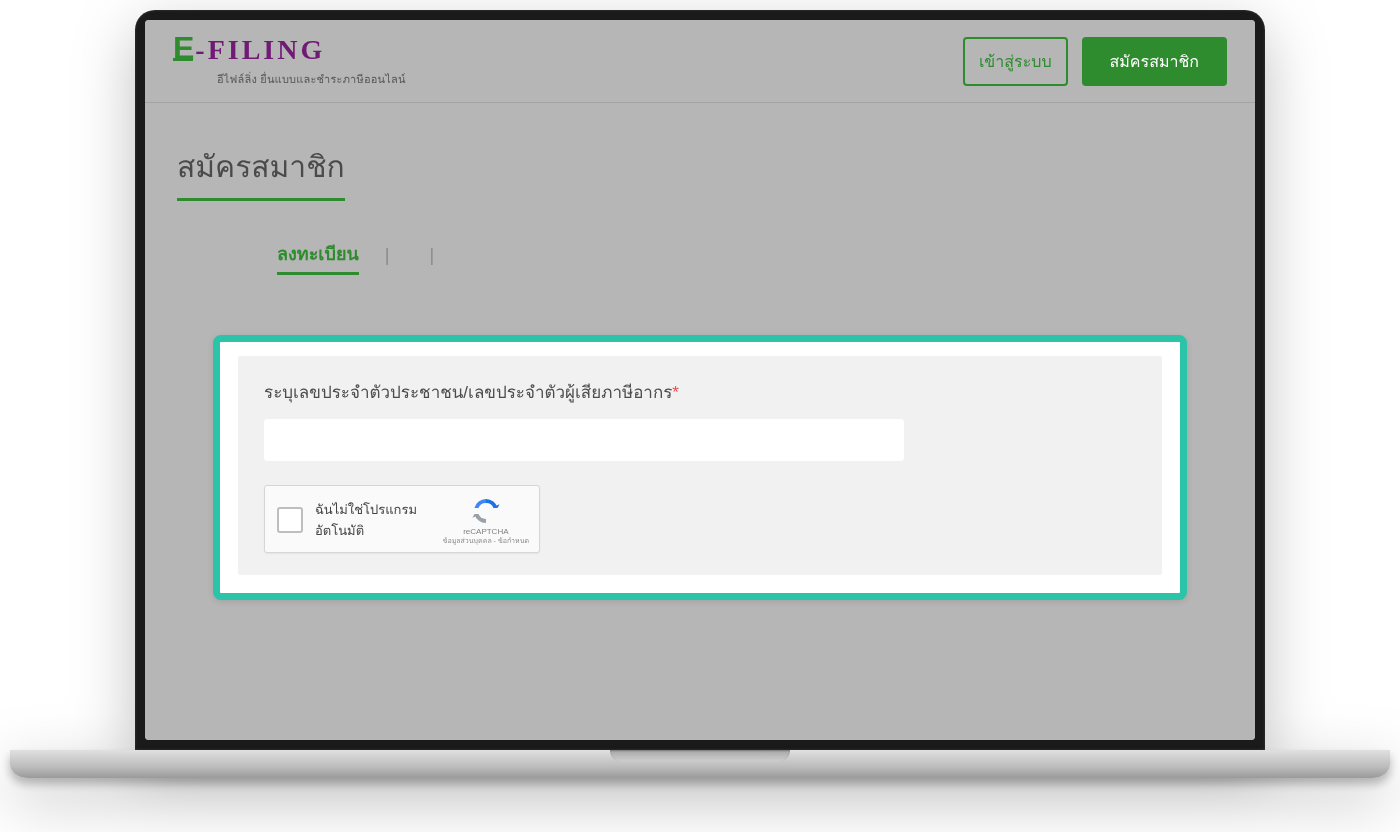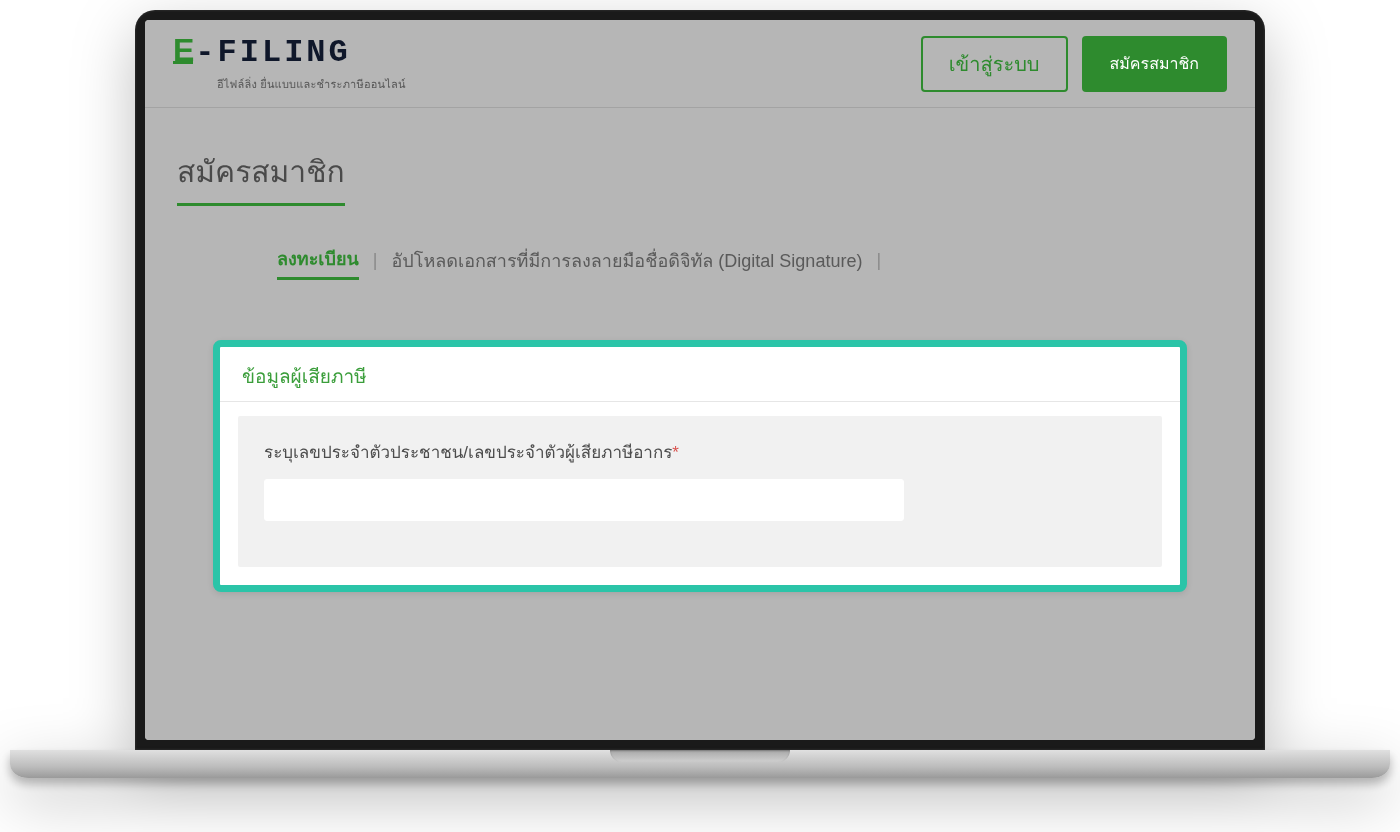--- a/index.html
+++ b/index.html
@@ -78,40 +78,40 @@
     font-size: 32px;
     font-weight: 900;
     letter-spacing: -1px;
     font-family: Arial, sans-serif;
     border-bottom: 3px solid #2e8b2e;
     line-height: 0.6;
     padding-bottom: 0;
     margin-right: 2px;
   }
   .logo-filing {
-    color: #0f172a;
-    font-size: 32px;
+    color: #701a75;
+    font-size: 28px;
     font-weight: 800;
     letter-spacing: 3px;
-    font-family: Liberation Mono, monospace;
+    font-family: Liberation Serif, serif;
   }
   .logo-sub {
     color: #575757;
     font-size: 11px;
     margin-top: 4px;
     letter-spacing: 0.2px;
     margin-left: 44px;
   }
   .header-buttons { display: flex; gap: 14px; }
   .btn-outline {
     border: 2px solid #2e8b2e;
     color: #2e8b2e;
     background: transparent;
-    padding: 10px 26px;
-    font-size: 20px;
+    padding: 10px 14px;
+    font-size: 16px;
     border-radius: 4px;
     cursor: pointer;
   }
   .btn-solid {
     border: none;
     background: #2e8b2e;
     color: #fff;
     padding: 12px 28px;
     font-size: 16px;
     border-radius: 4px;
@@ -127,21 +127,21 @@
     font-size: 30px;
     color: #4a4a4a;
     font-weight: 500;
     display: inline-block;
     border-bottom: 3px solid #2e8b2e;
     padding-bottom: 8px;
     margin-bottom: 34px;
   }
   .tabs {
     display: flex;
-    gap: 0;
+    gap: 12px;
     align-items: center;
     padding-left: 100px;
     margin-bottom: 60px;
   }
   .tab {
     color: #5a5a5a;
     font-size: 18px;
     padding: 4px 0;
     cursor: pointer;
   }
@@ -253,34 +253,45 @@
             <button class="btn-solid">สมัครสมาชิก</button>
           </div>
         </div>
 
         <div class="content">
           <div class="page-title">สมัครสมาชิก</div>
 
           <div class="tabs">
             <span class="tab active">ลงทะเบียน</span>
             <span class="tab-sep">|</span>
-            <span class="tab">อัปโหลดเอกสารที่มีการลงลายมือชื่อดิจิทัล (Digital Signature)</span>
             <span class="tab-sep">|</span>
           </div>
 
           <div class="card-outer">
-            <div class="card-header">
-              <div class="card-title">ข้อมูลผู้เสียภาษี</div>
-            </div>
             <div class="card-body">
               <div class="field-label">
                 <span>ระบุเลขประจำตัวประชาชน/เลขประจำตัวผู้เสียภาษีอากร</span><span class="req">*</span>
               </div>
               <input class="text-input" type="text" value="" style="">
 
+              <div class="recaptcha">
+                <div class="recaptcha-check"></div>
+                <div class="recaptcha-label">ฉันไม่ใช่โปรแกรมอัตโนมัติ</div>
+                <div class="recaptcha-right">
+                  <svg viewBox="0 0 40 40">
+                    <path d="M20 4 A16 16 0 0 1 35.5 16 L30 16 A10.5 10.5 0 0 0 20 9.5 Z" fill="#1a73e8"></path>
+                    <path d="M35.5 16 L38 11 L33 13 Z" fill="#1a73e8"></path>
+                    <path d="M20 36 A16 16 0 0 1 4.5 24 L10 24 A10.5 10.5 0 0 0 20 30.5 Z" fill="#9aa0a6"></path>
+                    <path d="M4.5 24 L2 29 L7 27 Z" fill="#9aa0a6"></path>
+                    <path d="M4.5 16 A16 16 0 0 1 20 4 L20 9.5 A10.5 10.5 0 0 0 10 16 Z" fill="#4285f4"></path>
+                  </svg>
+                  <span>reCAPTCHA</span>
+                  <span class="recaptcha-terms">ข้อมูลส่วนบุคคล - ข้อกำหนด</span>
+                </div>
+              </div>
             </div>
           </div>
 
         </div>
 
       </div>
     </div>
   </div>
   <div class="laptop-base">
     <div class="laptop-notch"></div>

